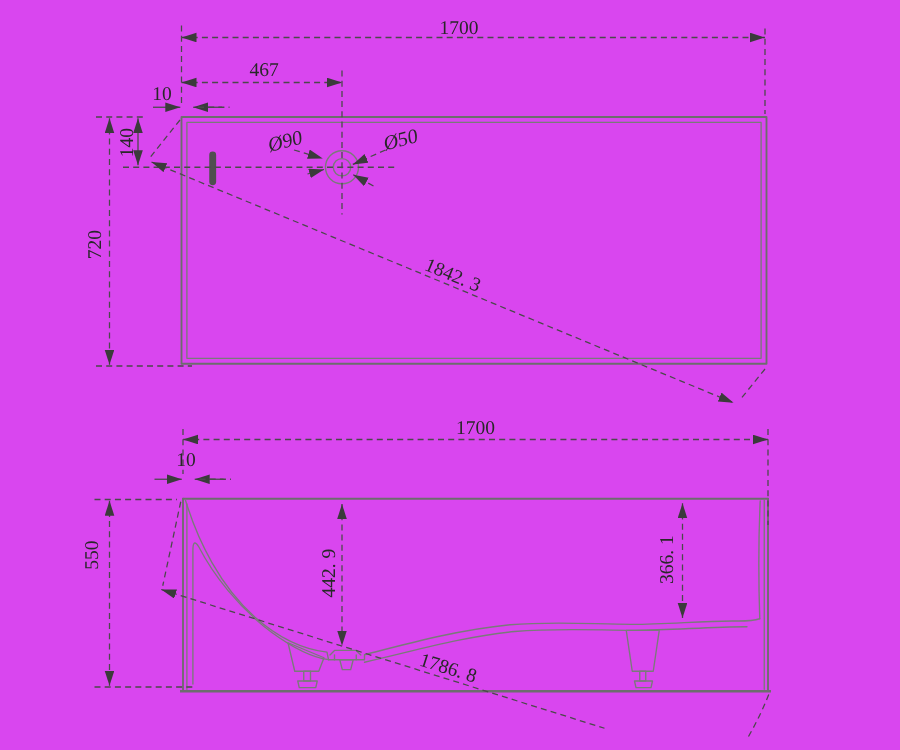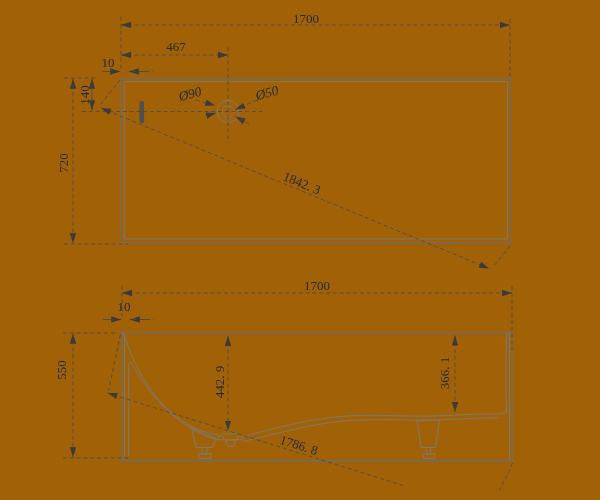--- a/index.html
+++ b/index.html
@@ -1,16 +1,16 @@
 <!DOCTYPE html>
 <html><head>
 <meta charset="utf-8">
 <style>
   html,body{margin:0;padding:0;background:#ffffff;}
-  .stage{position:relative;width:600px;height:500px;background:#a16207;overflow:hidden;
+  .stage{position:relative;width:600px;height:500px;background:#d946ef;overflow:hidden;
          font-family:"Liberation Serif","DejaVu Serif",serif;}
   svg{display:block;}
   .outline{stroke:#6d6d6d;stroke-width:1.25;fill:none;stroke-linejoin:round;stroke-linecap:round;}
   .thin{stroke:#7a7a7a;stroke-width:0.9;fill:none;stroke-linejoin:round;stroke-linecap:round;}
   .dim{stroke:#4a4a4a;stroke-width:0.85;fill:none;stroke-linecap:butt;}
   .dsh{stroke-dasharray:4 2.8;}
   .lbl{fill:#282828;font-family:"Liberation Serif","DejaVu Serif",serif;font-size:13px;
        text-anchor:middle;dominant-baseline:central;}
   .lbl-dia{font-style:italic;font-size:13.5px;}
 </style>

